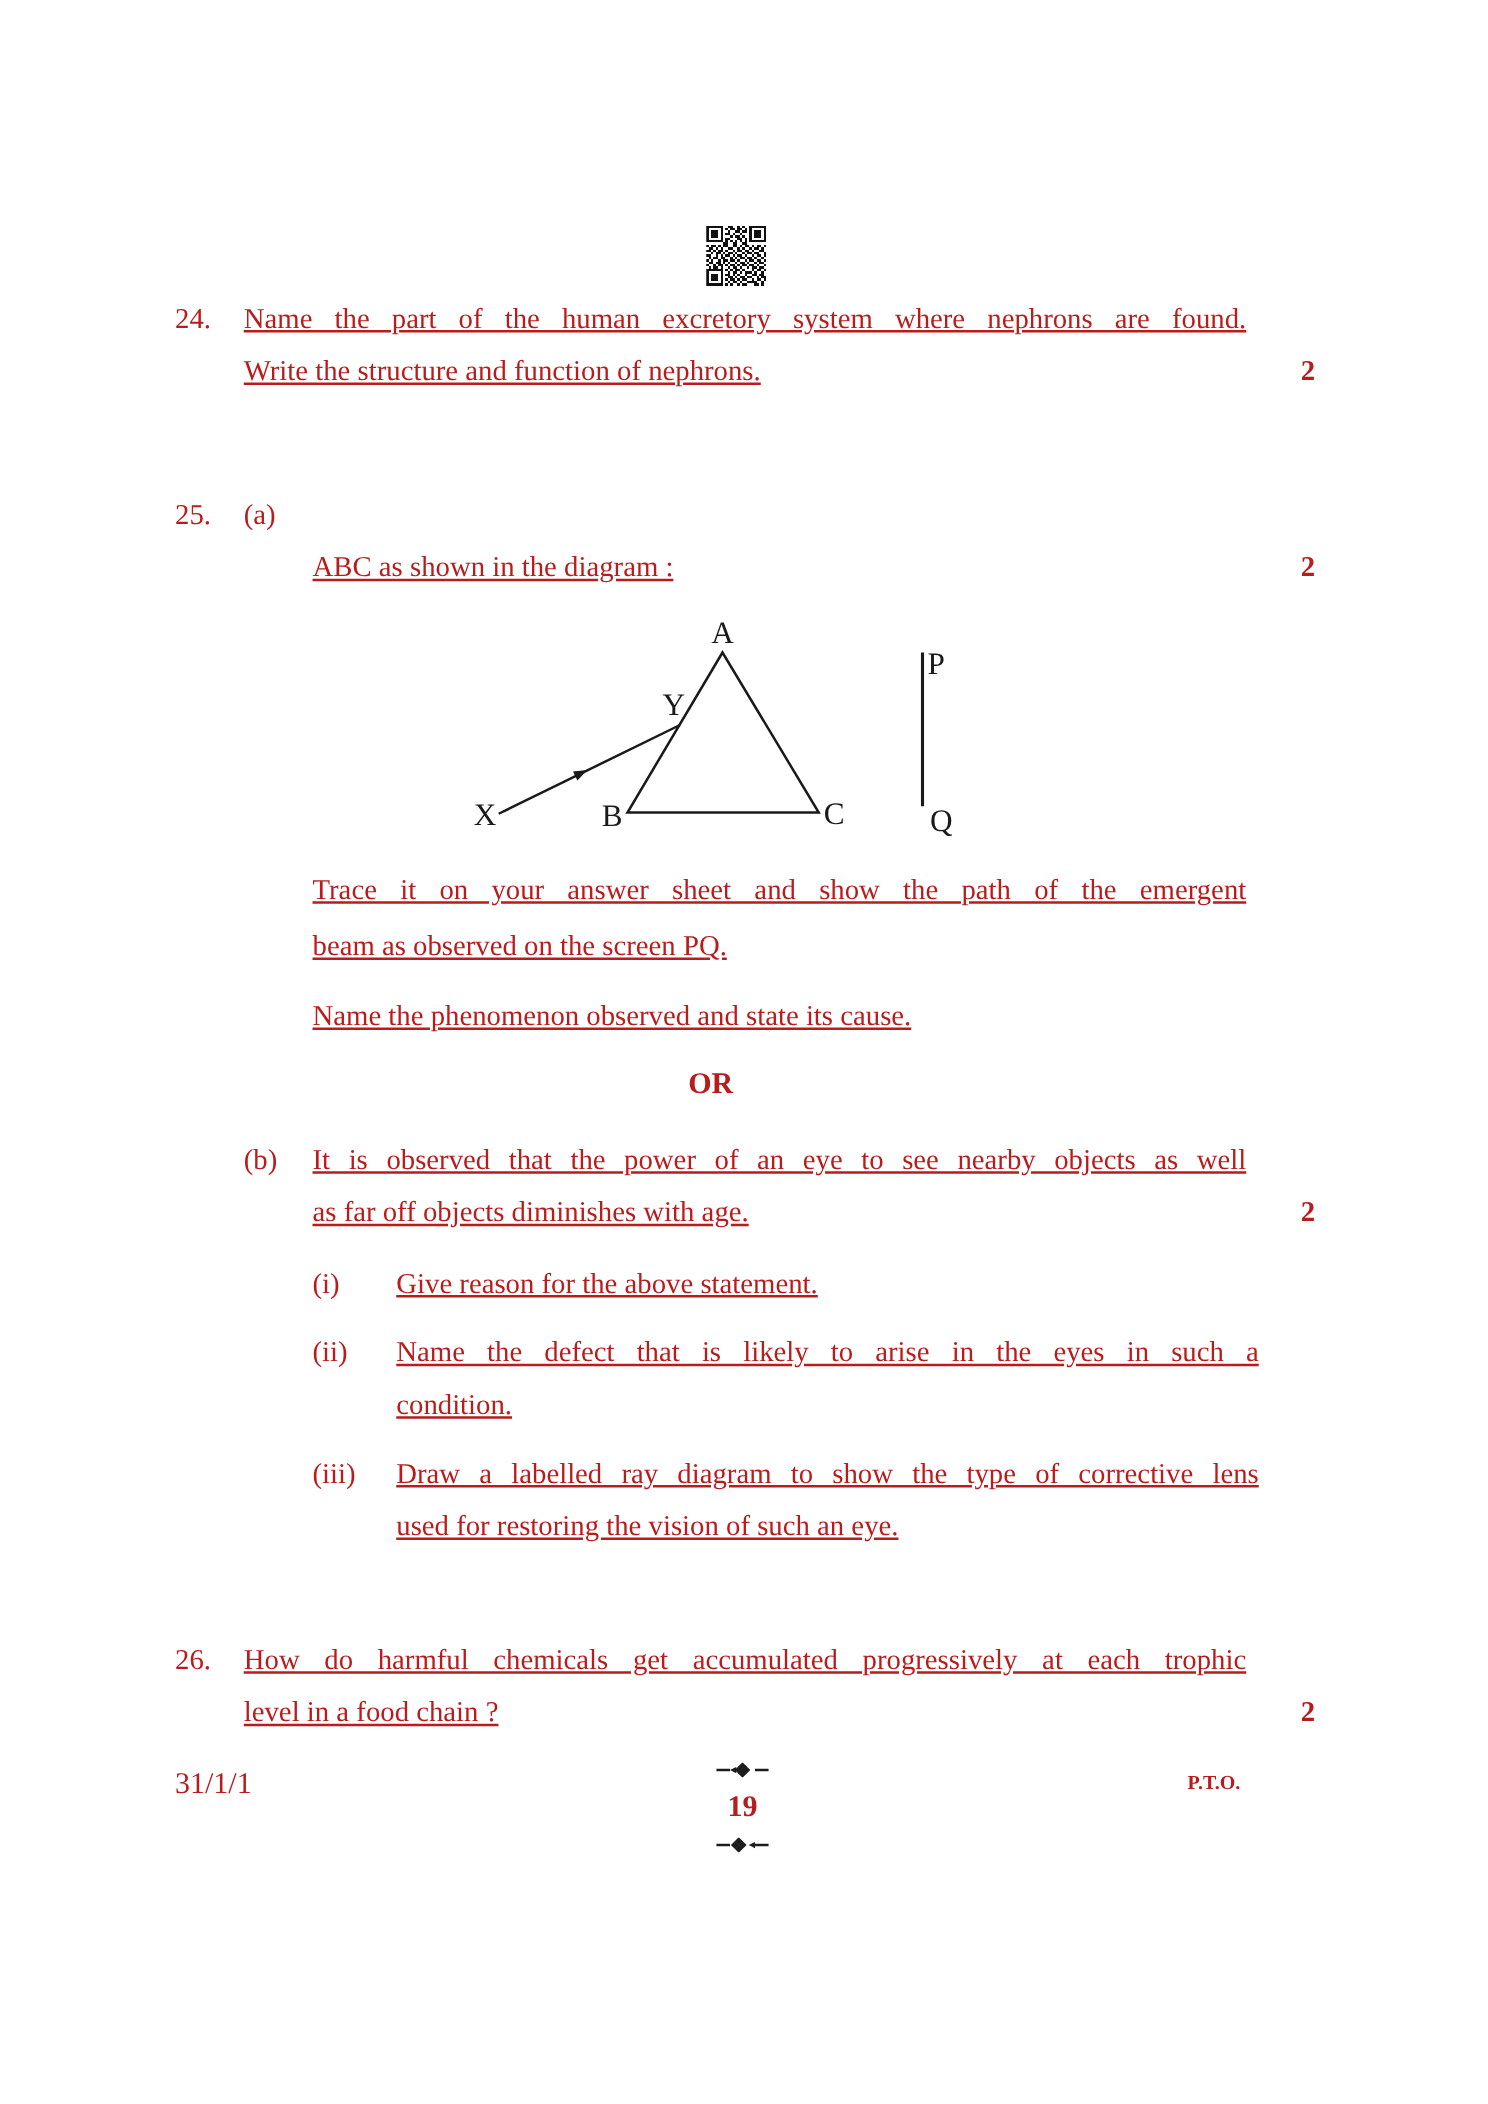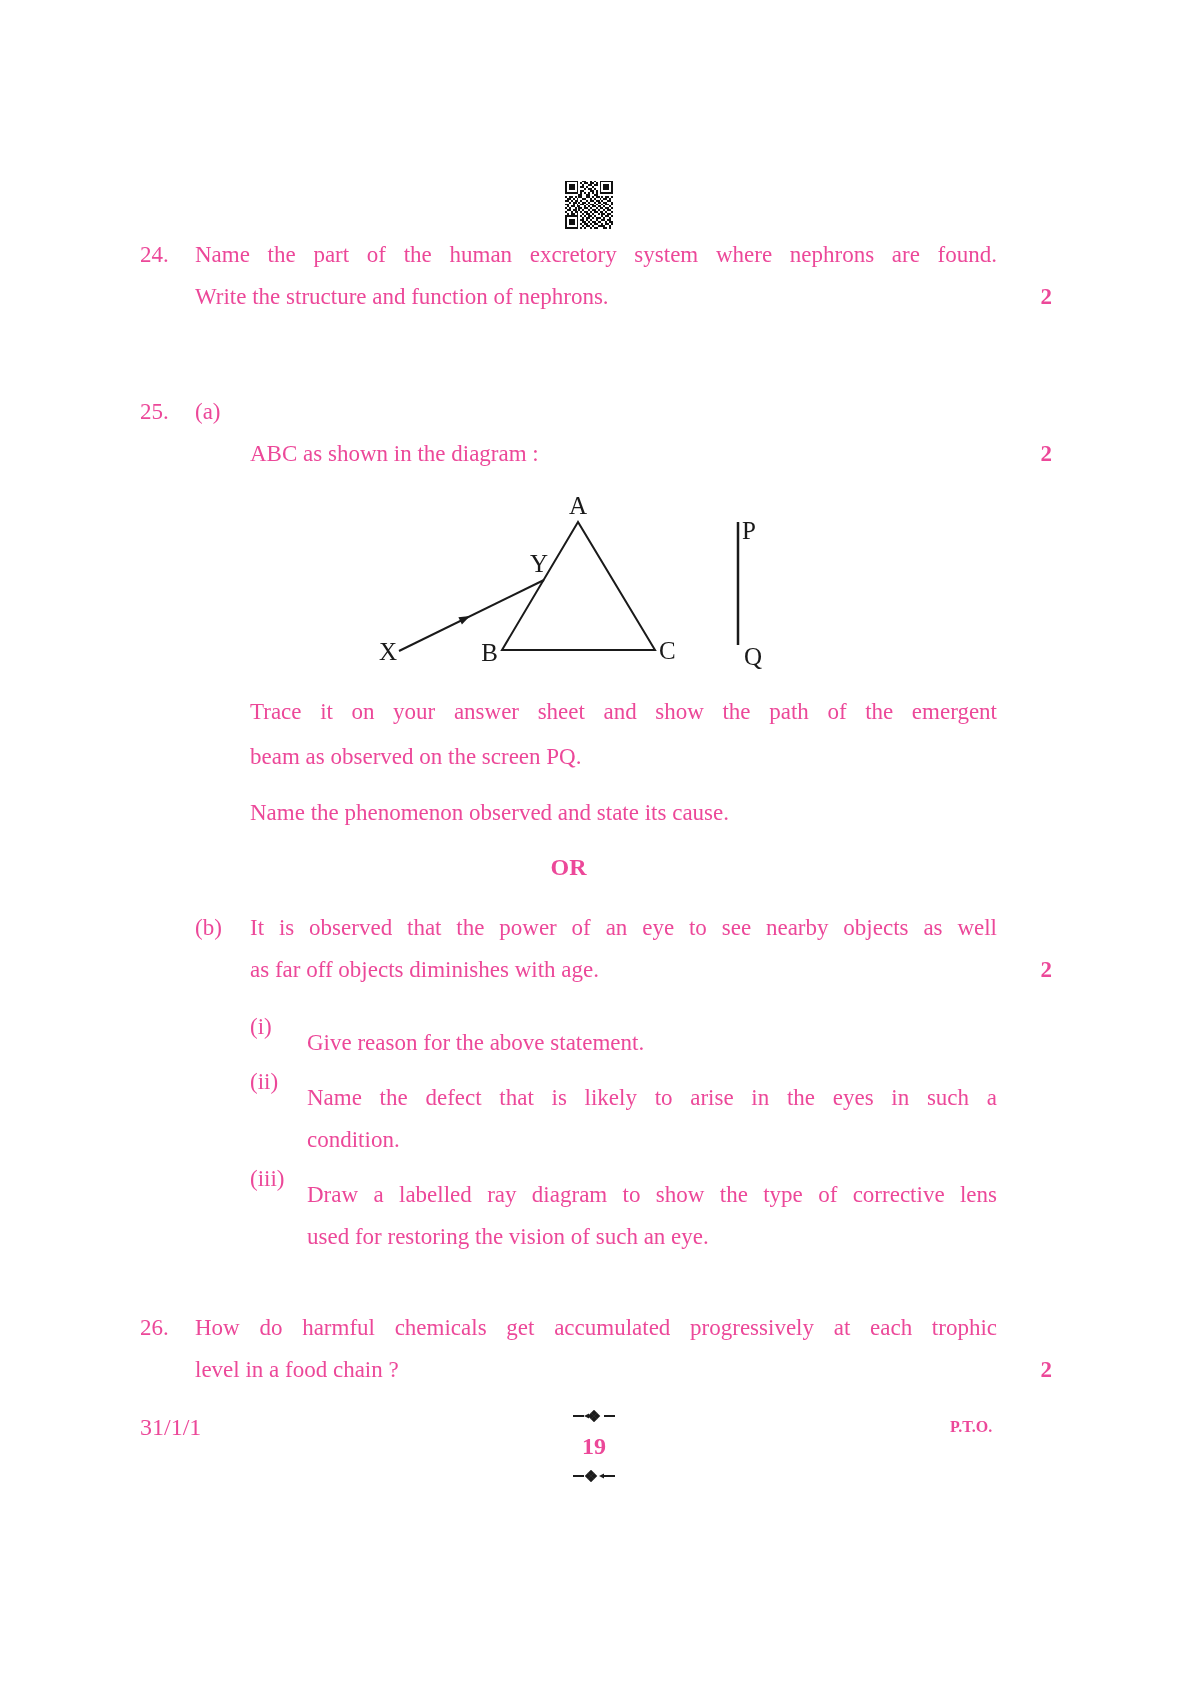--- a/index.html
+++ b/index.html
@@ -1,29 +1,29 @@
 <!DOCTYPE html>
 <html><head>
 <meta charset="utf-8">
 <style>
   html,body{margin:0;padding:0;background:#ffffff;}
   .page{
     position:relative;width:1190px;height:1683px;background:#ffffff;
-    font-family:"Liberation Serif","DejaVu Serif",serif;color:#ec4899;
+    font-family:"Liberation Serif","DejaVu Serif",serif;color:#b91c1c;
     overflow:hidden;
   }
-  .line{position:absolute;font-size:23px;line-height:34px;white-space:nowrap;}
+  .line{position:absolute;font-size:23px;line-height:34px;white-space:nowrap;text-decoration:underline;}
   .just{text-align:justify;text-align-last:justify;-moz-text-align-last:justify;white-space:normal;}
   .qnum{position:absolute;left:140px;width:50px;font-size:23px;line-height:34px;}
   .sublabel{position:absolute;left:195px;width:50px;font-size:23px;line-height:34px;}
   .romlabel{position:absolute;left:250px;width:52px;font-size:23px;line-height:34px;}
   .marks{position:absolute;left:995px;width:57px;text-align:right;font-weight:bold;font-size:23px;line-height:34px;}
   .t195{left:195px;width:802px;}
   .t250{left:250px;width:747px;}
-  .t307{left:307px;width:690px;margin-top:16px;}
+  .t307{left:317px;width:690px;}
   .or{position:absolute;left:140px;width:857px;text-align:center;font-weight:bold;font-size:24px;line-height:34px;}
   .footer-code{position:absolute;left:140px;top:1410px;font-weight:normal;font-size:24px;line-height:34px;}
   .footer-pto{position:absolute;left:950px;top:1410px;width:113px;text-align:left;font-weight:bold;font-size:16px;line-height:34px;}
   .footer-center{position:absolute;left:364px;top:1410px;width:460px;display:flex;align-items:center;justify-content:center;gap:7px;flex-direction:column;}
   .footer-page{font-weight:bold;font-size:24px;line-height:34px;}
   .qr{position:absolute;left:565px;top:178px;width:48px;height:53px;}
   .diagram{position:absolute;left:365px;top:490px;width:405px;height:180px;}
   svg text{font-family:"Liberation Serif","DejaVu Serif",serif;font-size:25px;fill:#1a1a1a;}
 </style>
 </head>

